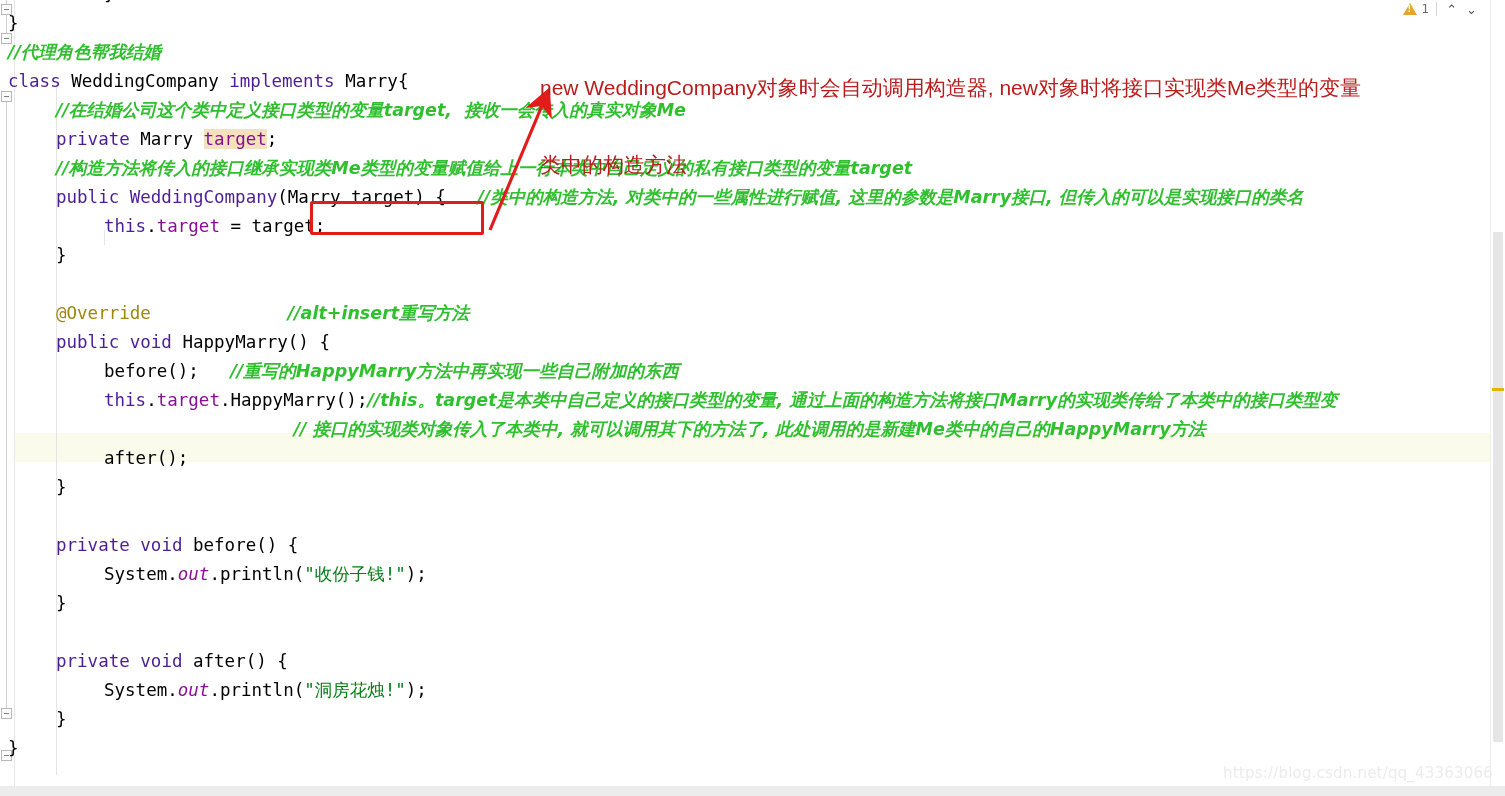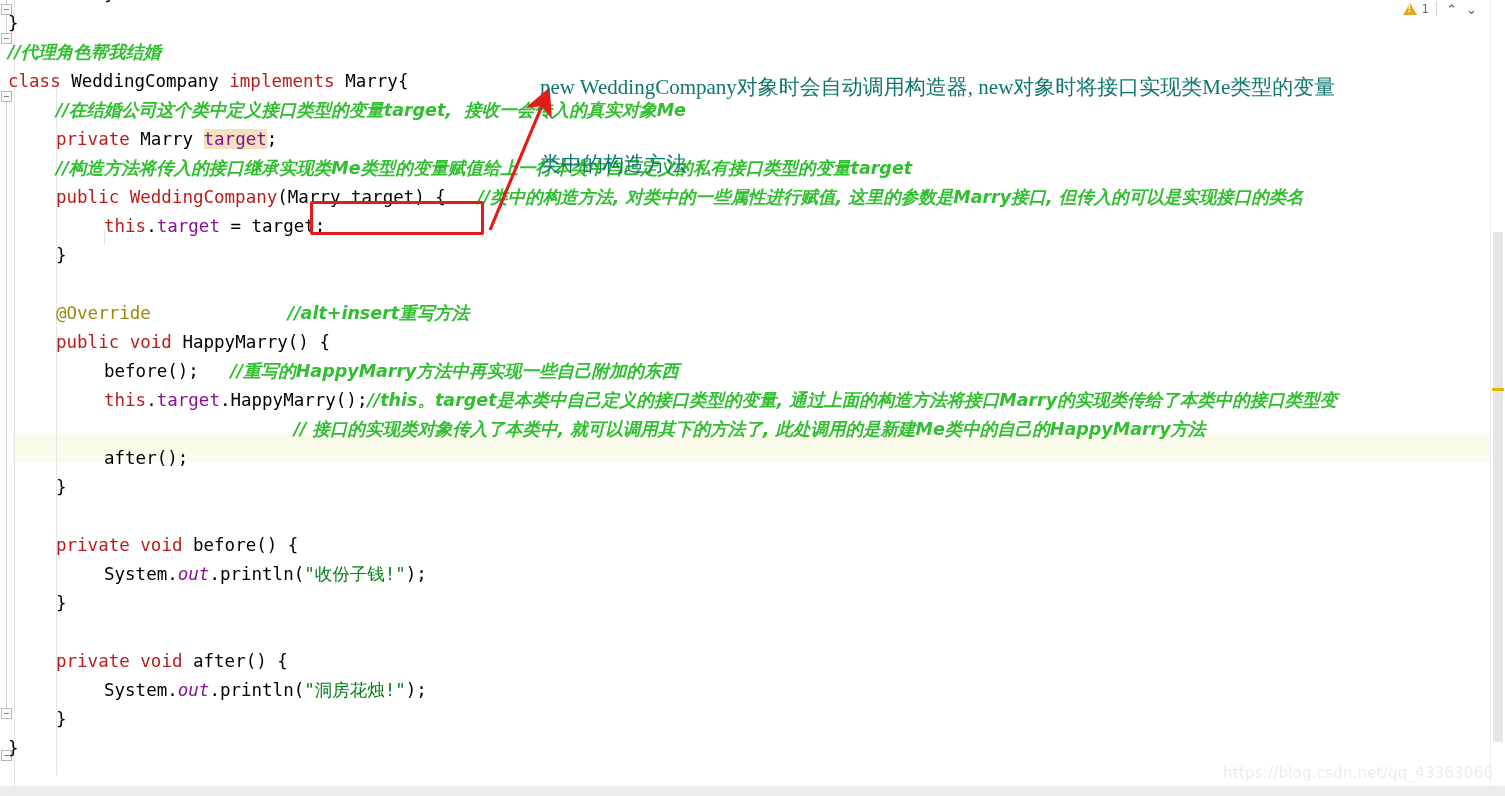--- a/index.html
+++ b/index.html
@@ -72,36 +72,36 @@
   }
   .line .txt { position: absolute; top: 0; white-space: pre; }
 
   .hl-band {
     position: absolute;
     left: 0; right: 0;
     background: #fbfbec;
   }
 
   
-  .kw       { color: #b91c1c; font-weight: 400; }
+  .kw       { color: #4c1d95; font-weight: 400; }
   .plain    { color: #000000; }
   .ident    { color: #000000; }
   .field    { color: #871094; }
   .field-hl { color: #871094; background: #f3e2bd; }
   .static   { color: #871094; font-style: italic; text-align: center; }
   .str      { color: #067d17; }
   .anno     { color: #9e880d; }
   .cmt-cn   { color: #2fbf2f; font-style: italic; font-weight: bold;
               font-family: "DejaVu Sans", "Liberation Sans", sans-serif; }
 
   
   .ann-red {
     position: absolute;
-    color: #0f766e;
-    font-family: Liberation Serif, serif;
+    color: #b91c1c;
+    font-family: Liberation Sans, sans-serif;
     font-size: 21px;
     line-height: 25.5px;
     white-space: pre;
   }
   .redbox {
     position: absolute;
     border: 3px solid #e21b1b;
     border-radius: 2px;
     box-sizing: border-box;
     pointer-events: none;

